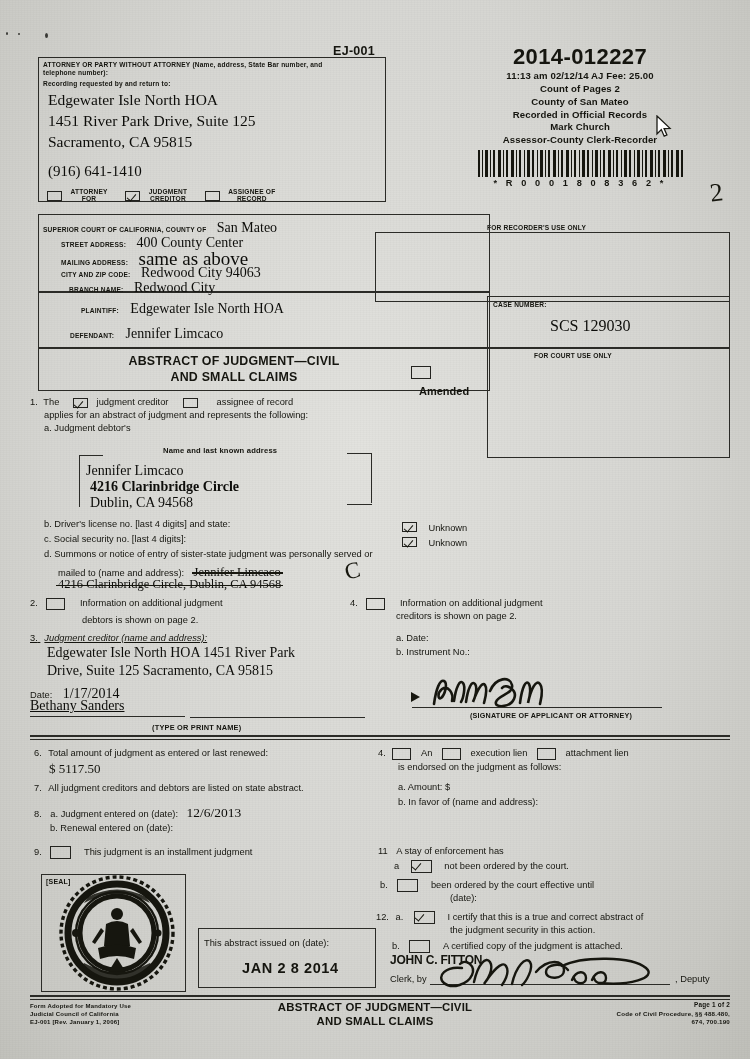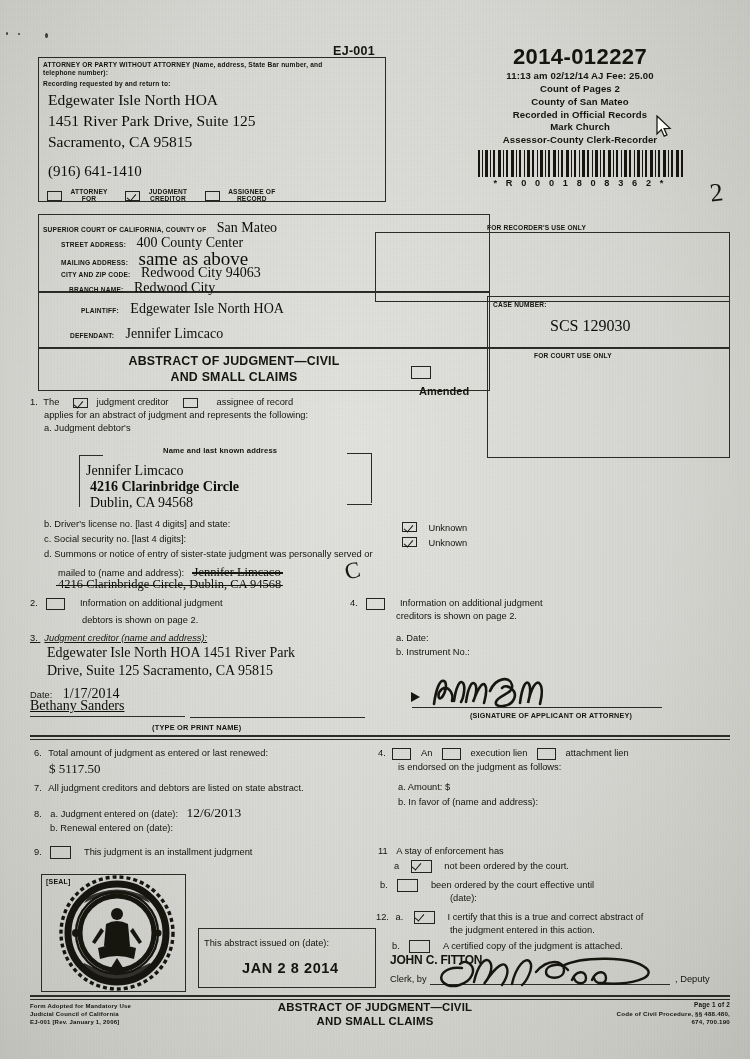--- a/index.html
+++ b/index.html
@@ -389,21 +389,21 @@
     <span style="margin-left:10px;">been ordered by the court effective until</span>
   </div>
   <div class="body" style="position:absolute;left:450px;top:893px;">(date):</div>
 
   <div class="body" style="position:absolute;left:376px;top:911px;">
     <span>12.</span>
     <span style="margin-left:4px;">a.</span>
     <span class="cb checked" style="margin-left:8px;width:21px;height:13px;"></span>
     <span style="margin-left:10px;">I certify that this is a true and correct abstract of</span>
   </div>
-  <div class="body" style="position:absolute;left:450px;top:925px;">the judgment entered in this action.</div>
+  <div class="body" style="position:absolute;left:450px;top:925px;">the judgment security in this action.</div>
   <div class="body" style="position:absolute;left:392px;top:940px;">
     <span>b.</span>
     <span class="cb" style="margin-left:7px;width:21px;height:13px;"></span>
     <span style="margin-left:10px;">A certified copy of the judgment is attached.</span>
   </div>
   <div style="position:absolute;left:390px;top:953px;font-size:12px;font-weight:bold;letter-spacing:-.2px;">JOHN C. FITTON</div>
 
   <div class="body" style="position:absolute;left:390px;top:974px;">Clerk, by</div>
   <div class="ln" style="left:430px;top:984px;width:240px;height:1.3px;"></div>
   <svg style="position:absolute;left:432px;top:950px;width:240px;height:40px;" viewBox="0 0 240 40">

